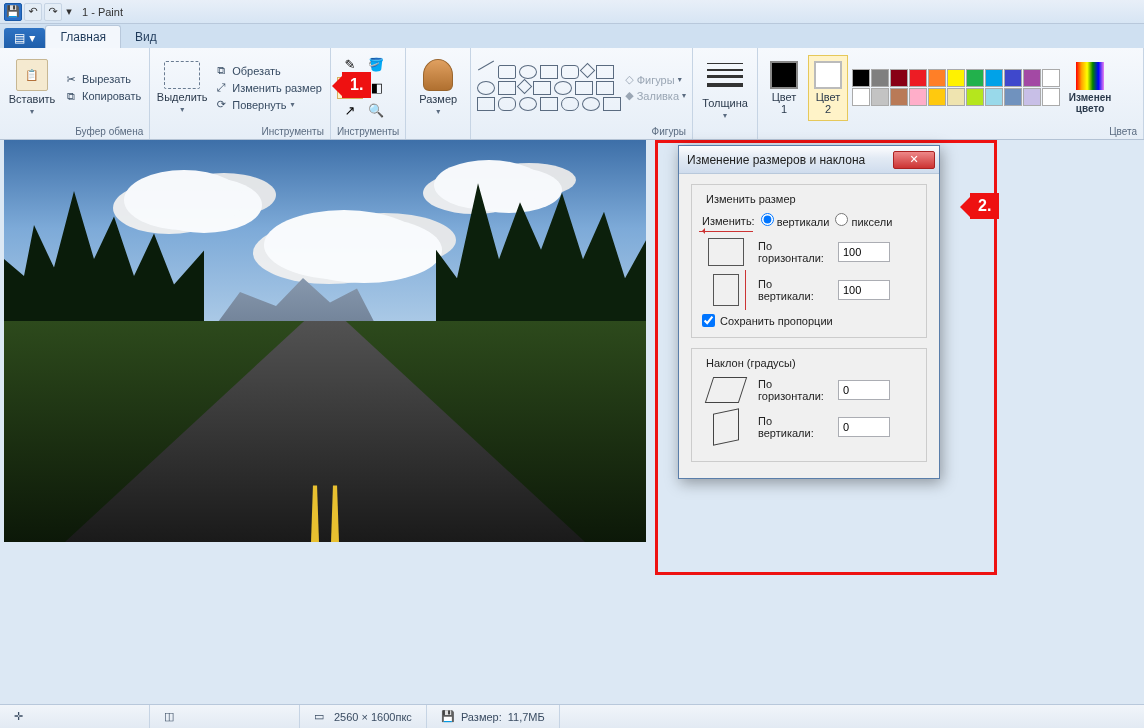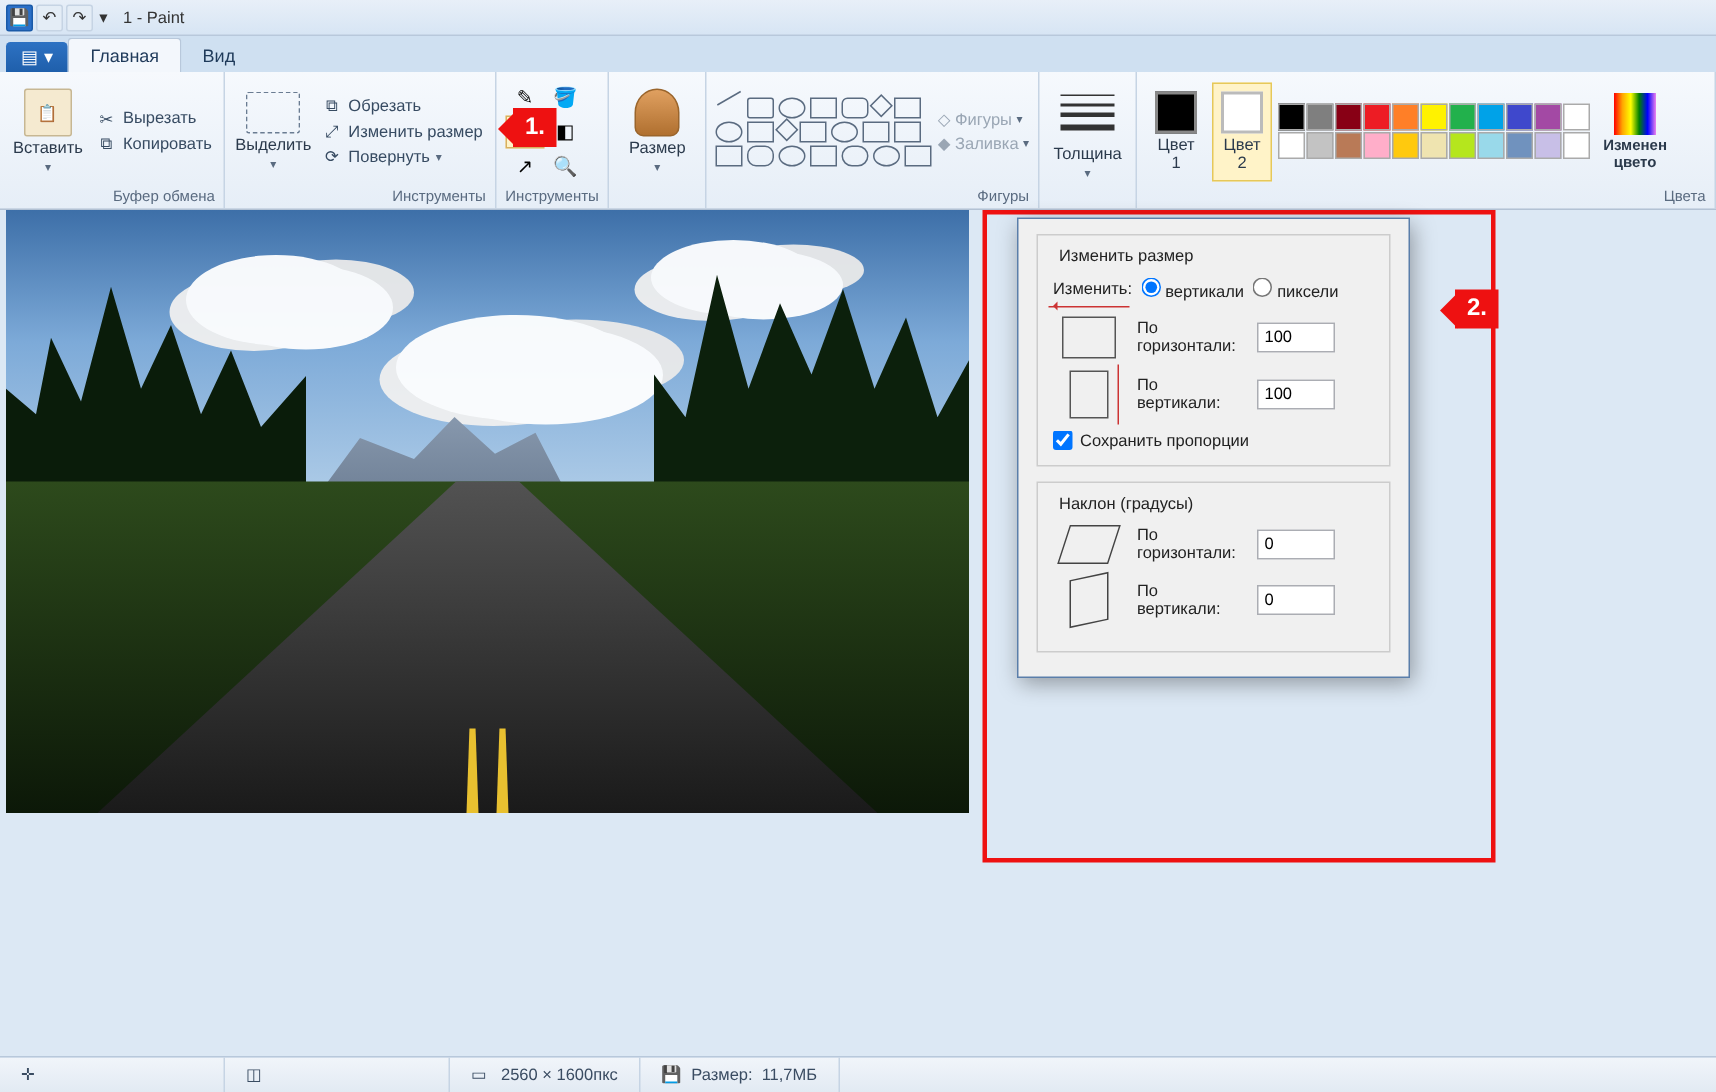--- a/index.html
+++ b/index.html
@@ -328,20 +328,26 @@
       <div class="rl2"></div>
   </div>
 </div>
 
 <div class="red-box"></div>
 
 <div class="call call1">1.</div>
 <div class="call call2">2.</div>
 
 <div class="dialog">
+  <div class="dlg-title">
+    <span>Изменение размеров и наклона</span>
+    <div class="dlg-close">
+        <span>✕</span>
+      </div>
+  </div>
   <div class="dlg-body">
     <div class="fieldset">
       <div class="fs-title">Изменить размер</div>
       <div class="radio-row">
         <span>Изменить:</span>
         <label><input type="radio" checked="" style=""> <span>вертикали</span></label>
         <label><input type="radio" style=""> <span>пиксели</span></label>
       </div>
       <div class="row">
         <div class="icon-wrap">

